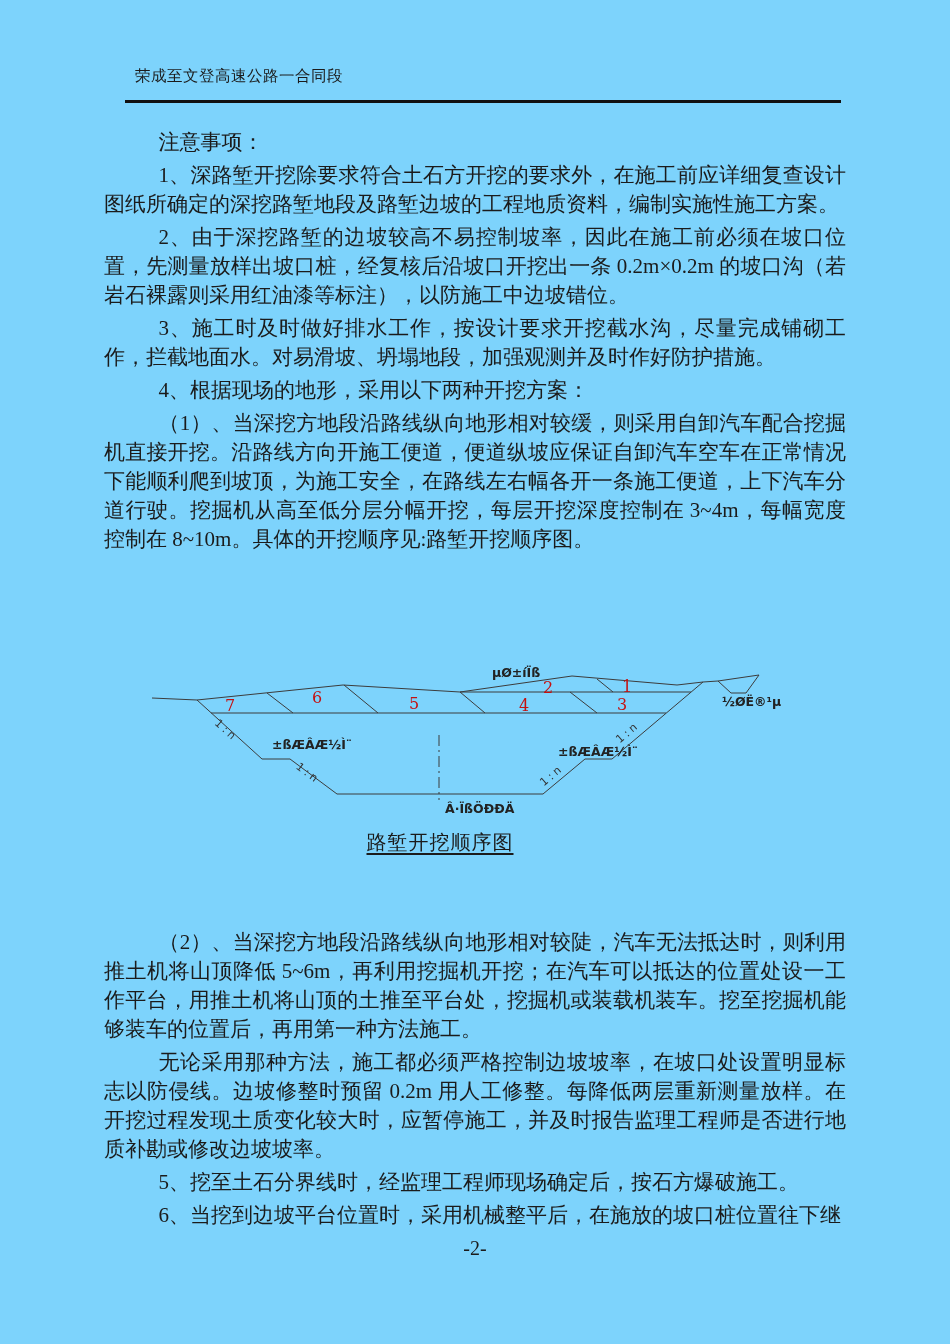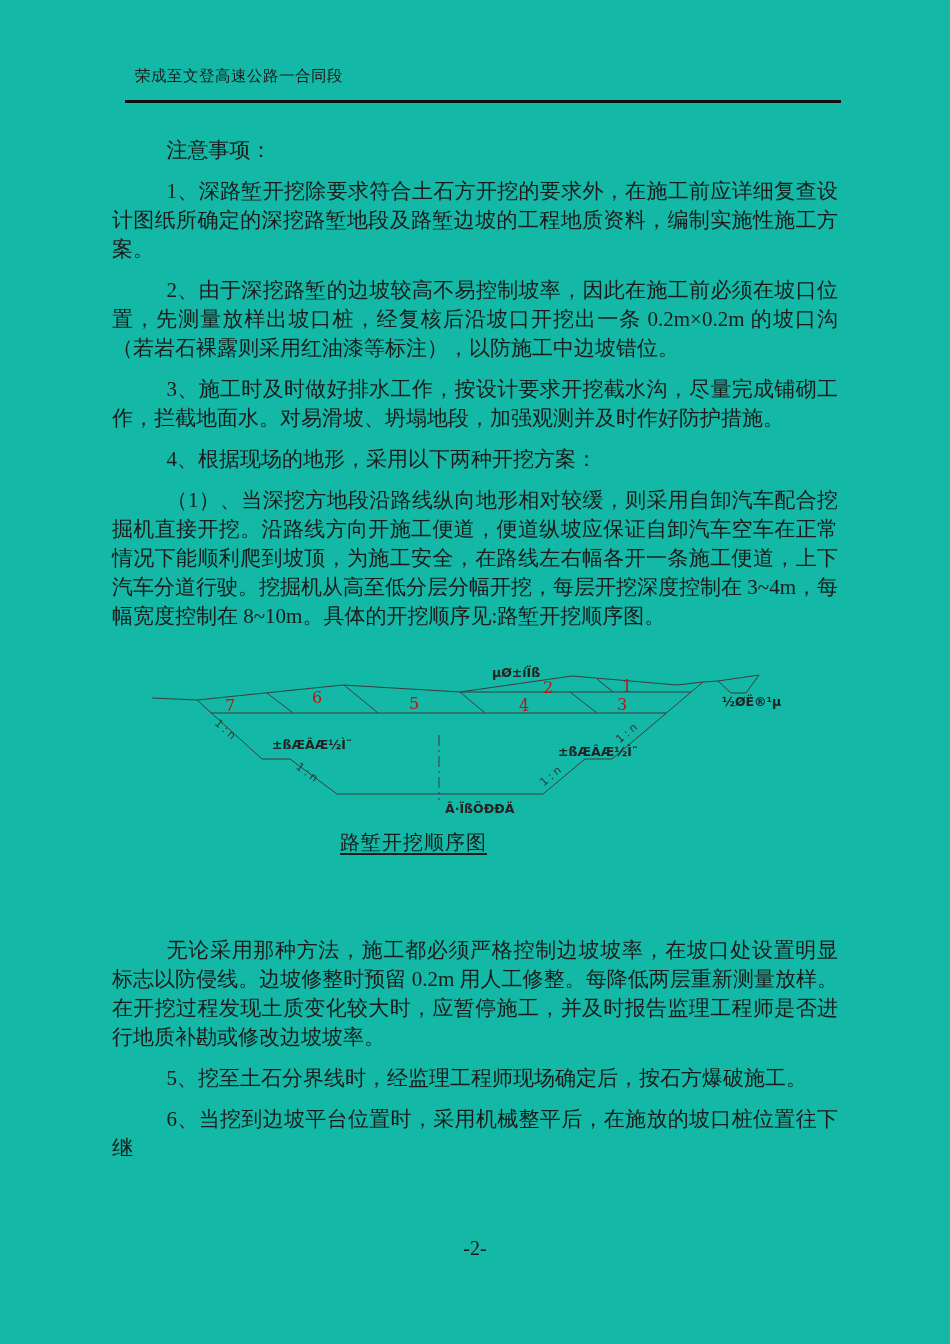--- a/index.html
+++ b/index.html
@@ -1,45 +1,45 @@
 <!DOCTYPE html>
 <html><head>
 <meta charset="utf-8">
 <style>
   html,body{margin:0;padding:0;background:#ffffff;}
   .page{
     position:relative;
     width:950px;height:1344px;
-    background:#14b8a6;
+    background:#7dd3fc;
     font-family:"Liberation Serif","DejaVu Serif",serif;
     color:#1b1b1b;
     overflow:hidden;
   }
   
   .hdr-left{position:absolute;left:135px;top:66px;font-size:15.5px;letter-spacing:.5px;white-space:nowrap;}
   .hdr-right{position:absolute;left:455px;top:66px;font-size:15.5px;letter-spacing:.5px;white-space:nowrap;}
   .hdr-rule{position:absolute;left:125px;top:100px;width:716px;height:2.5px;background:#111;}
   
   .textblock{
     position:absolute;left:100px;width:750px;
     font-size:21px;line-height:29px;
     text-align:justify;
   }
   .block-top{top:124px;}
   .block-bottom{top:924px;}
-  .para{margin:12px;text-indent:2.6em;}
+  .para{margin:4px;text-indent:2.6em;}
   
   .fig-svg{position:absolute;left:140px;top:655px;}
   .fig-svg polyline, .fig-svg line{fill:none;stroke:#3c3c3c;stroke-width:1;}
   .fig-label{font-family:"DejaVu Sans",sans-serif;font-weight:bold;font-size:12.5px;fill:#222;}
   .fig-num{font-family:"DejaVu Serif",serif;font-size:16px;text-anchor:middle;}
   .fig-ratio{font-family:"DejaVu Sans",sans-serif;font-size:11px;letter-spacing:3px;fill:#333;text-anchor:middle;}
   .fig-caption{
     position:absolute;left:340px;top:829px;width:200px;
-    text-align:left;font-size:20px;letter-spacing:1px;
+    text-align:center;font-size:20px;letter-spacing:1px;
     text-decoration:underline;text-underline-offset:4px;
   }
   .page-number{
     position:absolute;left:0;top:1237px;width:950px;
     text-align:center;font-size:20px;
   }
 </style>
 </head>
 <body>
 
@@ -92,20 +92,21 @@
 
     <text class="fig-ratio" x="224" y="731" transform="rotate(42 224 731)">1:n</text>
     <text class="fig-ratio" x="306" y="774" transform="rotate(37 306 774)">1:n</text>
     <text class="fig-ratio" x="554" y="776" transform="rotate(-40 554 776)">1:n</text>
     <text class="fig-ratio" x="630" y="733" transform="rotate(-40 630 733)">1:n</text>
   </svg>
 
   <div class="fig-caption">路堑开挖顺序图</div>
 
   <div class="textblock block-bottom">
+    <p class="para">（2）、当深挖方地段沿路线纵向地形相对较陡，汽车无法抵达时，则利用推土机将山顶降低 5~6m，再利用挖掘机开挖；在汽车可以抵达的位置处设一工作平台，用推土机将山顶的土推至平台处，挖掘机或装载机装车。挖至挖掘机能够装车的位置后，再用第一种方法施工。</p>
     <p class="para">无论采用那种方法，施工都必须严格控制边坡坡率，在坡口处设置明显标志以防侵线。边坡修整时预留 0.2m 用人工修整。每降低两层重新测量放样。在开挖过程发现土质变化较大时，应暂停施工，并及时报告监理工程师是否进行地质补勘或修改边坡坡率。</p>
     <p class="para">5、挖至土石分界线时，经监理工程师现场确定后，按石方爆破施工。</p>
     <p class="para">6、当挖到边坡平台位置时，采用机械整平后，在施放的坡口桩位置往下继</p>
   </div>
 
   <div class="page-number">-2-</div>
 
 </div>
 
 </body></html>

